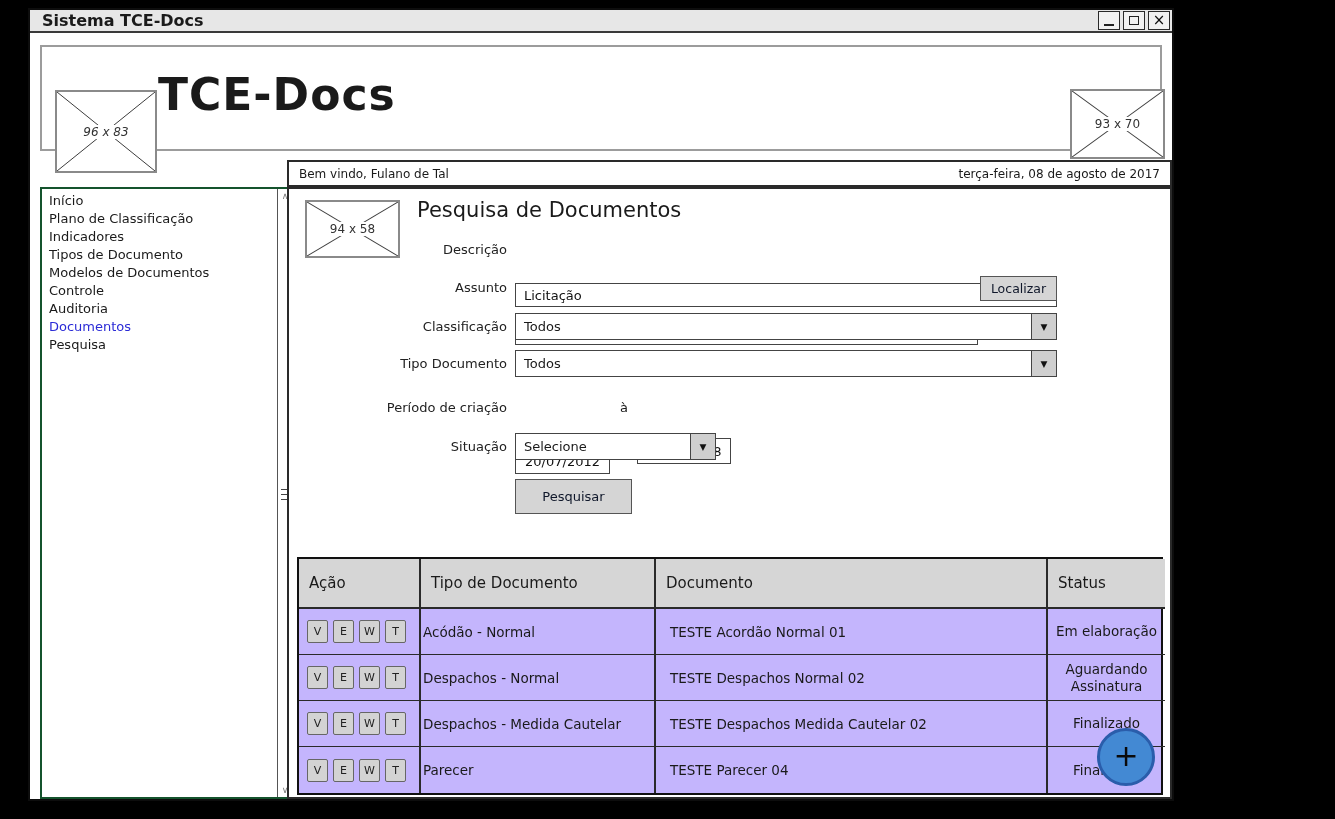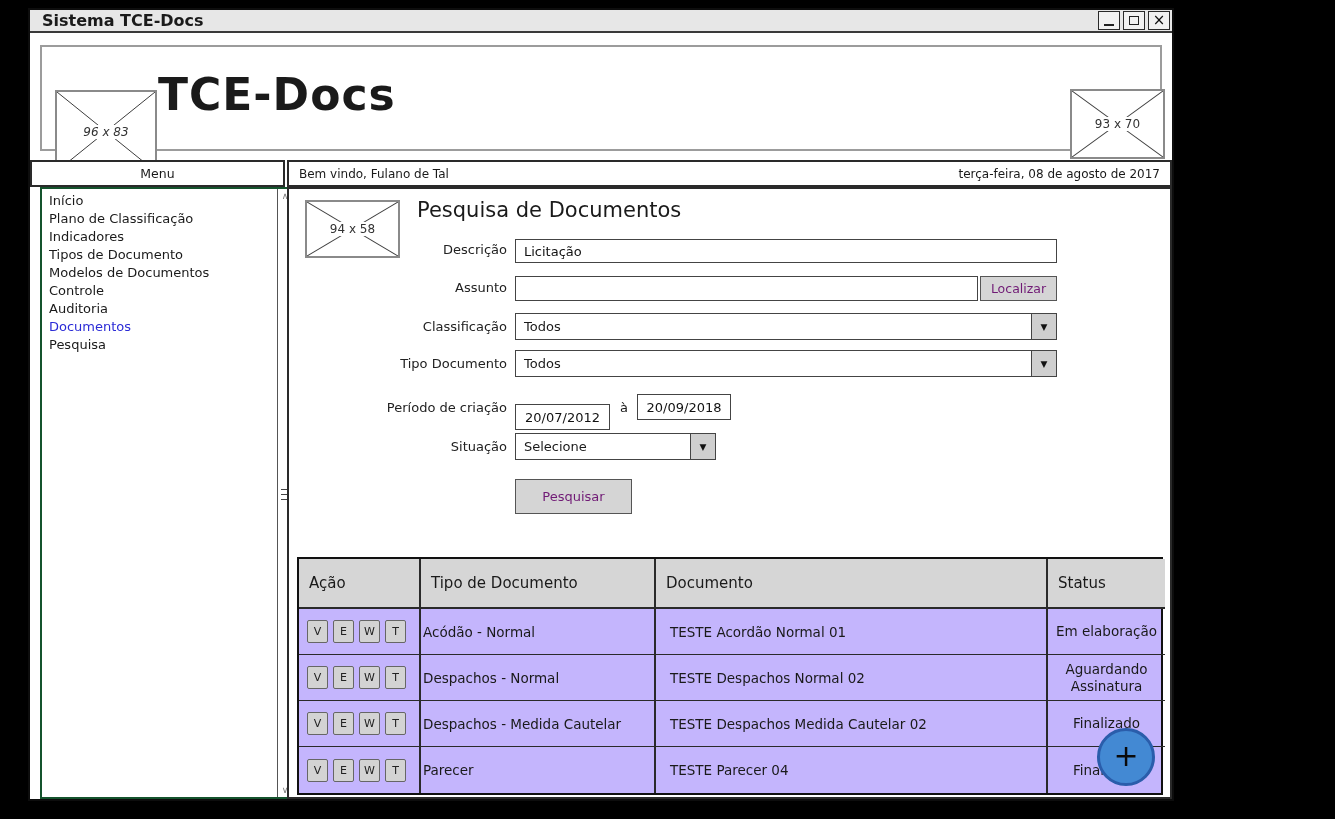--- a/index.html
+++ b/index.html
@@ -65,23 +65,23 @@
 
   
   .content { position: absolute; left: 257px; top: 177px; right: 0; bottom: 0;
     border: 2px solid #2a2a2a; background: #fff; }
   .search-ph { left: 16px; top: 11px; width: 95px; height: 58px; }
   .page-title { position: absolute; left: 128px; top: 9px; font-size: 21px; }
 
   .f-label { position: absolute; left: 0; width: 218px; text-align: right;
     font-size: 13px; color: #222; white-space: nowrap; }
   .text-input { position: absolute; border: 1.8px solid #444; background: #fff;
-    font-family: inherit; font-size: 13px; padding: 0 8px; color: #111; outline: none; }
+    font-family: inherit; font-size: 13px; padding: 0 8px; color: #111; outline: none; margin-top: 44px; }
   .btn { background: #d5d5d5; border: 1.8px solid #555; font-family: inherit;
-    color: #701a75; cursor: pointer; display: flex; align-items: center; justify-content: center; }
+    color: #0f172a; cursor: pointer; display: flex; align-items: center; justify-content: center; }
 
   .dropdown { position: absolute; border: 1.8px solid #444; background: #fff;
     display: flex; align-items: stretch; cursor: pointer; }
   .dd-value { flex: 1; display: flex; align-items: center; padding-left: 8px;
     font-size: 13px; }
   .dd-arrow { width: 25px; background: #cfcfcf; border-left: 1.8px solid #444;
     display: flex; align-items: center; justify-content: center; font-size: 9px; color: #111; }
 
   .date-sep { position: absolute; font-size: 13px; }
 
@@ -143,23 +143,20 @@
     <div class="placeholder org-ph">
       <svg viewBox="0 0 100 100" preserveAspectRatio="none">
         <line x1="0" y1="0" x2="100" y2="100" stroke="#3d3d3d" stroke-width="1" vector-effect="non-scaling-stroke"></line>
         <line x1="100" y1="0" x2="0" y2="100" stroke="#3d3d3d" stroke-width="1" vector-effect="non-scaling-stroke"></line>
       </svg>
       <span class="ph-label">93 x 70</span>
     </div>
     <div class="org-caption">TCE</div>
   </div>
 
-  <div class="menu-header">
-    <span>Menu</span>
-  </div>
   <div class="welcome-bar">
     <span>Bem vindo, Fulano de Tal</span>
     <span>terça-feira, 08 de agosto de 2017</span>
   </div>
 
   <div class="sidebar">
     <div class="menu-list">
       <div class="menu-item">Início</div>
       <div class="menu-item">Plano de Classificação</div>
       <div class="menu-item">Indicadores</div>

